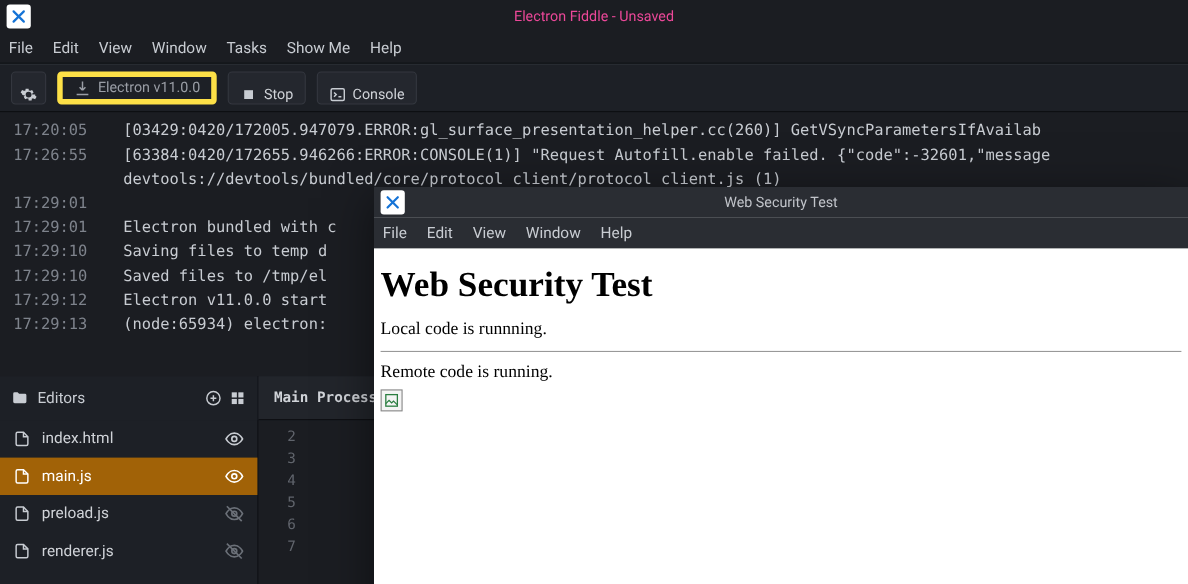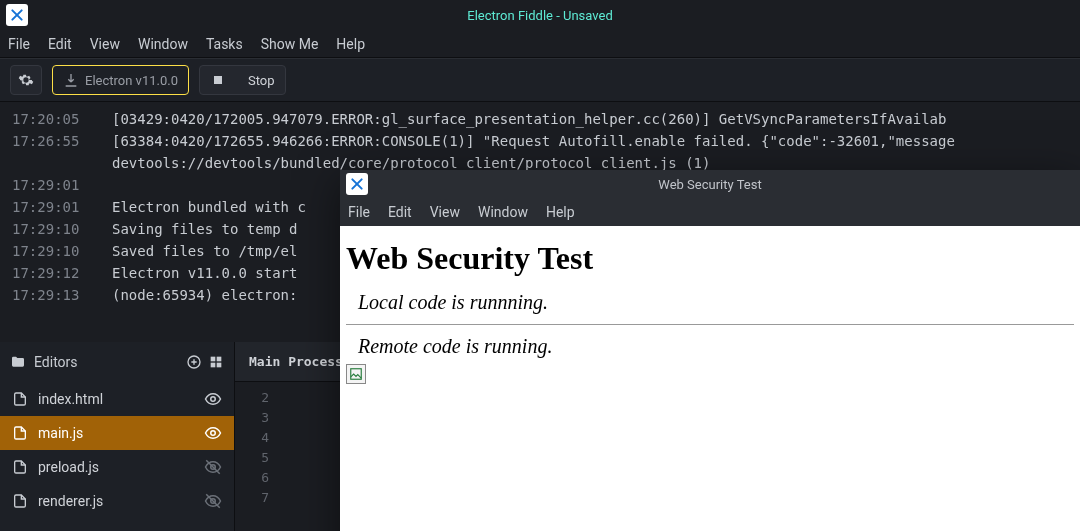--- a/index.html
+++ b/index.html
@@ -1,26 +1,26 @@
 <!DOCTYPE html>
 <html><head>
 <meta charset="utf-8">
 <style>
   * { box-sizing: border-box; margin: 0; padding: 0; }
   html, body { width: 1080px; height: 531px; overflow: hidden; font-family: -apple-system, BlinkMacSystemFont, "Segoe UI", Roboto, sans-serif; background: #111317; color: #c8ccd2; }
   .tb-icon { width: 22px; height: 22px; background: #fff; border-radius: 3px; display: inline-flex; align-items: center; justify-content: center; margin: 4px 6px; }
   .tb-icon svg { width: 16px; height: 16px; }
   .titlebar { height: 30px; background: #1b1d22; display: flex; align-items: center; position: relative; }
-  .titlebar .title { position: absolute; left: 50%; transform: translateX(-50%); font-size: 13px; color: #5eead4; }
+  .titlebar .title { position: absolute; left: 50%; transform: translateX(-50%); font-size: 13px; color: #ec4899; }
   .menubar { height: 28px; background: #1b1d22; display: flex; align-items: center; padding: 0 8px; gap: 18px; font-size: 14px; color: #c8ccd2; border-bottom: 1px solid #0d0e11; }
   .menubar span { cursor: default; }
   .toolbar { height: 44px; background: #1d2026; display: flex; align-items: center; padding: 0 10px; gap: 10px; border-top: 1px solid #2a2d33; border-bottom: 1px solid #0d0e11; }
-  .btn { height: 30px; display: inline-flex; align-items: center; gap: 22px; padding: 0 10px; background: #24272e; border: 1px solid #34373f; border-radius: 4px; font-size: 13px; color: #d0d3d8; }
+  .btn { height: 30px; display: inline-flex; align-items: flex-end; gap: 6px; padding: 0 10px; background: #24272e; border: 1px solid #34373f; border-radius: 4px; font-size: 13px; color: #d0d3d8; }
   .btn.icon-only { width: 32px; justify-content: center; padding: 0; }
-  .version { height: 30px; display: inline-flex; align-items: center; gap: 6px; padding: 0 10px; border: 1px solid #fde047; border-radius: 4px; font-size: 13px; color: #9a9ea6; background: #1d2026; }
+  .version { height: 30px; display: inline-flex; align-items: center; gap: 6px; padding: 0 10px; border: 5px solid #fde047; border-radius: 4px; font-size: 13px; color: #9a9ea6; background: #1d2026; }
   .console-area { height: 240px; background: #1b1d22; font-family: ui-monospace, Menlo, Consolas, monospace; font-size: 14px; line-height: 22px; padding: 6px 12px; overflow: hidden; color: #bfc3c9; }
   .console-line { display: flex; gap: 20px; white-space: nowrap; }
   .ts { color: #7e838c; min-width: 80px; }
   .msg { color: #c8ccd2; }
   .lower { display: flex; height: 190px; }
   .sidebar { width: 235px; background: #1d2026; border-right: 1px solid #0d0e11; display: flex; flex-direction: column; }
   .sidebar-header { height: 40px; display: flex; align-items: center; padding: 0 10px; gap: 8px; background: #1d2026; font-size: 14px; color: #c8ccd2; justify-content: space-between; }
   .sidebar-header .lhs { display: flex; align-items: flex-start; gap: 8px; }
   .sidebar-header .rhs { display: flex; align-items: center; gap: 6px; }
   .file-item { height: 34px; display: flex; align-items: center; padding: 0 12px; gap: 10px; font-size: 14px; color: #d0d3d8; justify-content: space-between; }
@@ -31,21 +31,21 @@
   .gutter { padding: 6px 14px; line-height: 20px; color: #60646c; }
   .gutter div { text-align: right; width: 20px; }
 
   
   .child-window { position: absolute; left: 340px; top: 170px; width: 740px; height: 428px; background: #fff; box-shadow: 0 10px 40px rgba(0,0,0,0.5); display: flex; flex-direction: column; }
   .child-titlebar { height: 28px; background: #2a2d33; display: flex; align-items: center; position: relative; }
   .child-titlebar .title { position: absolute; left: 50%; transform: translateX(-50%); font-size: 13px; color: #c1c4ca; }
   .child-menubar { height: 28px; background: #2a2d33; display: flex; align-items: center; padding: 0 8px; gap: 18px; font-size: 14px; color: #c8ccd2; }
   .child-body { flex: 1; background: #fff; color: #000; font-family: "Times New Roman", Times, serif; padding: 10px 6px; overflow: hidden; }
   .child-body h1 { font-size: 32px; font-weight: 700; margin: 4px 0 14px 0; }
-  .child-body p { font-size: 20px; margin: 6px 12px; font-style: italic; }
+  .child-body p { font-size: 16px; margin: 6px 0; }
   .child-body hr { border: none; border-top: 1px solid #999; margin: 10px 0; }
   .broken-img { display: inline-flex; width: 20px; height: 20px; border: 1px solid #888; align-items: center; justify-content: center; font-size: 11px; color: #2a7; background: #f4f4f4; }
 
   .eye { width: 18px; height: 18px; }
   .ico { width: 16px; height: 16px; display: inline-block; }
 </style>
 </head>
 <body>
 
 <div class="titlebar">
@@ -77,20 +77,27 @@
     <svg class="ico" viewBox="0 0 24 24" fill="none" stroke="#9a9ea6" stroke-width="2">
         <path d="M12 3v12m0 0l-4-4m4 4l4-4M4 21h16"></path>
       </svg>
     <span>Electron v11.0.0</span>
   </span>
   <span class="btn">
     <svg class="ico" viewBox="0 0 24 24" fill="#c8ccd2">
         <rect x="6" y="6" width="12" height="12"></rect>
       </svg>
     <span>Stop</span>
+  </span>
+  <span class="btn">
+    <svg class="ico" viewBox="0 0 24 24" fill="none" stroke="#c8ccd2" stroke-width="2">
+        <rect x="3" y="4" width="18" height="16" rx="2"></rect>
+        <path d="M7 9l3 3-3 3M13 15h4"></path>
+      </svg>
+    <span>Console</span>
   </span>
 </div>
 
 <div class="console-area">
   <div class="console-line">
       <span class="ts">17:20:05</span>
       <span class="msg">[03429:0420/172005.947079.ERROR:gl_surface_presentation_helper.cc(260)] GetVSyncParametersIfAvailab</span>
     </div>
   <div class="console-line">
       <span class="ts">17:26:55</span>

